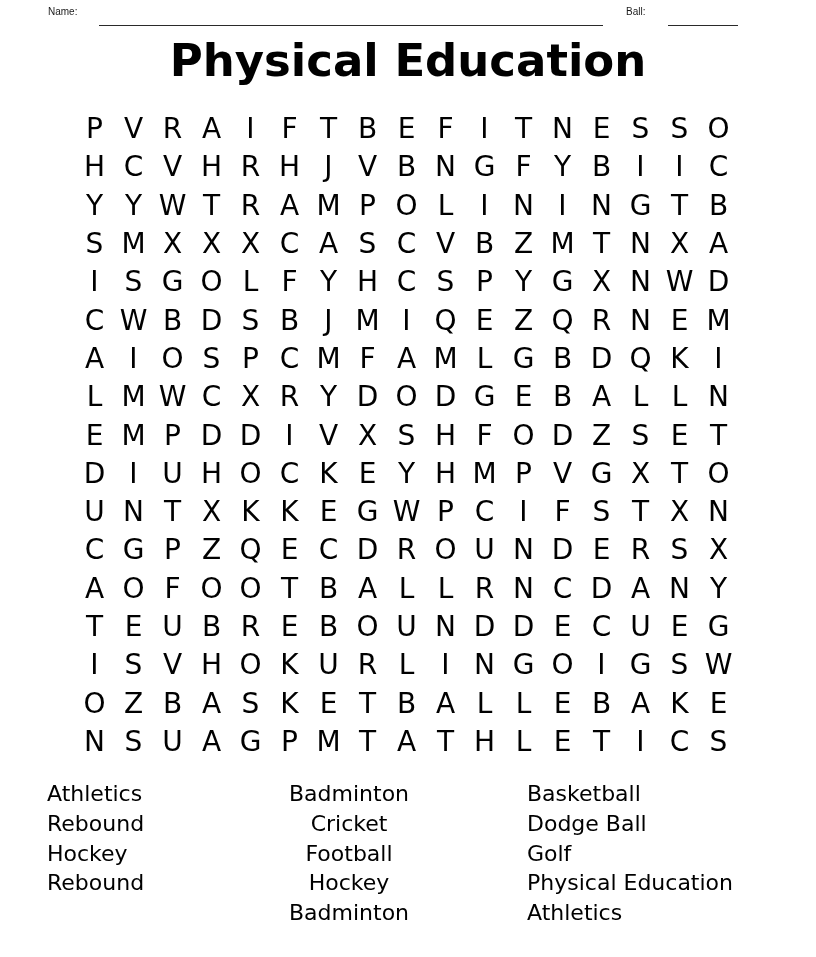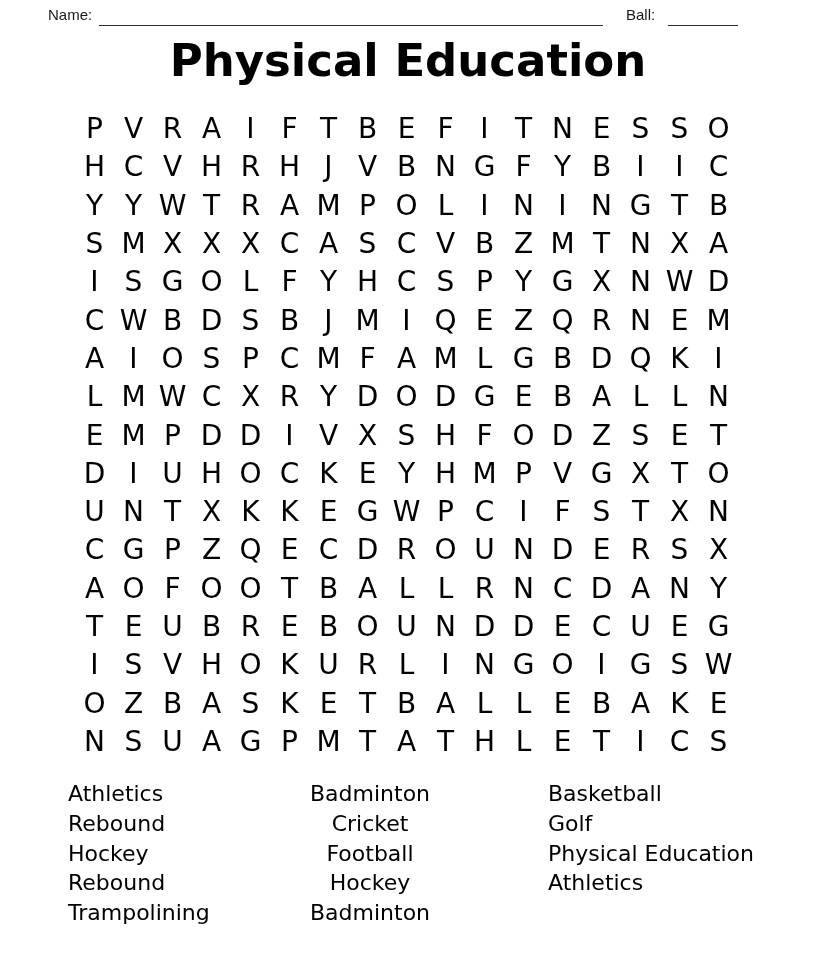--- a/index.html
+++ b/index.html
@@ -11,21 +11,21 @@
     font-family: "DejaVu Sans", sans-serif;
     color: #000000;
     overflow: hidden;
   }
 
   
   .hdr-label {
     position: absolute;
     top: 6px;
     font-family: "Liberation Sans", sans-serif;
-    font-size: 15px;
+    font-size: 10px;
     color: #1a1a1a;
   }
   .name-label { left: 48px; }
   .date-label { left: 626px; }
   .fill-line {
     position: absolute;
     top: 25px;
     border-bottom: 1.5px solid #2a2a2a;
     height: 0;
   }
@@ -62,21 +62,20 @@
     font-size: 28px;
     line-height: 1;
     font-family: "DejaVu Sans", sans-serif;
     color: #000000;
   }
 
   
   .word-col {
     position: absolute;
     top: 779px;
-    margin-left: 21px;
   }
   .word-col-1 { left: 47px; }
   .word-col-2 { left: 289px; text-align: center; }
   .word-col-3 { left: 527px; }
   .word {
     font-size: 22px;
     line-height: 29.8px;
     white-space: nowrap;
     color: #000000;
   }
@@ -381,27 +380,27 @@
     <span class="cell">I</span>
     <span class="cell">C</span>
     <span class="cell">S</span>
   </div>
 
 <div class="word-col word-col-1">
     <div class="word">Athletics</div>
     <div class="word">Rebound</div>
     <div class="word">Hockey</div>
     <div class="word">Rebound</div>
-    <div class="word">Trampolining</div>
   </div>
 <div class="word-col word-col-2">
     <div class="word">Badminton</div>
     <div class="word">Cricket</div>
     <div class="word">Football</div>
     <div class="word">Hockey</div>
     <div class="word">Badminton</div>
   </div>
 <div class="word-col word-col-3">
     <div class="word">Basketball</div>
+    <div class="word">Dodge Ball</div>
     <div class="word">Golf</div>
     <div class="word">Physical Education</div>
     <div class="word">Athletics</div>
   </div>
 
 </body></html>

